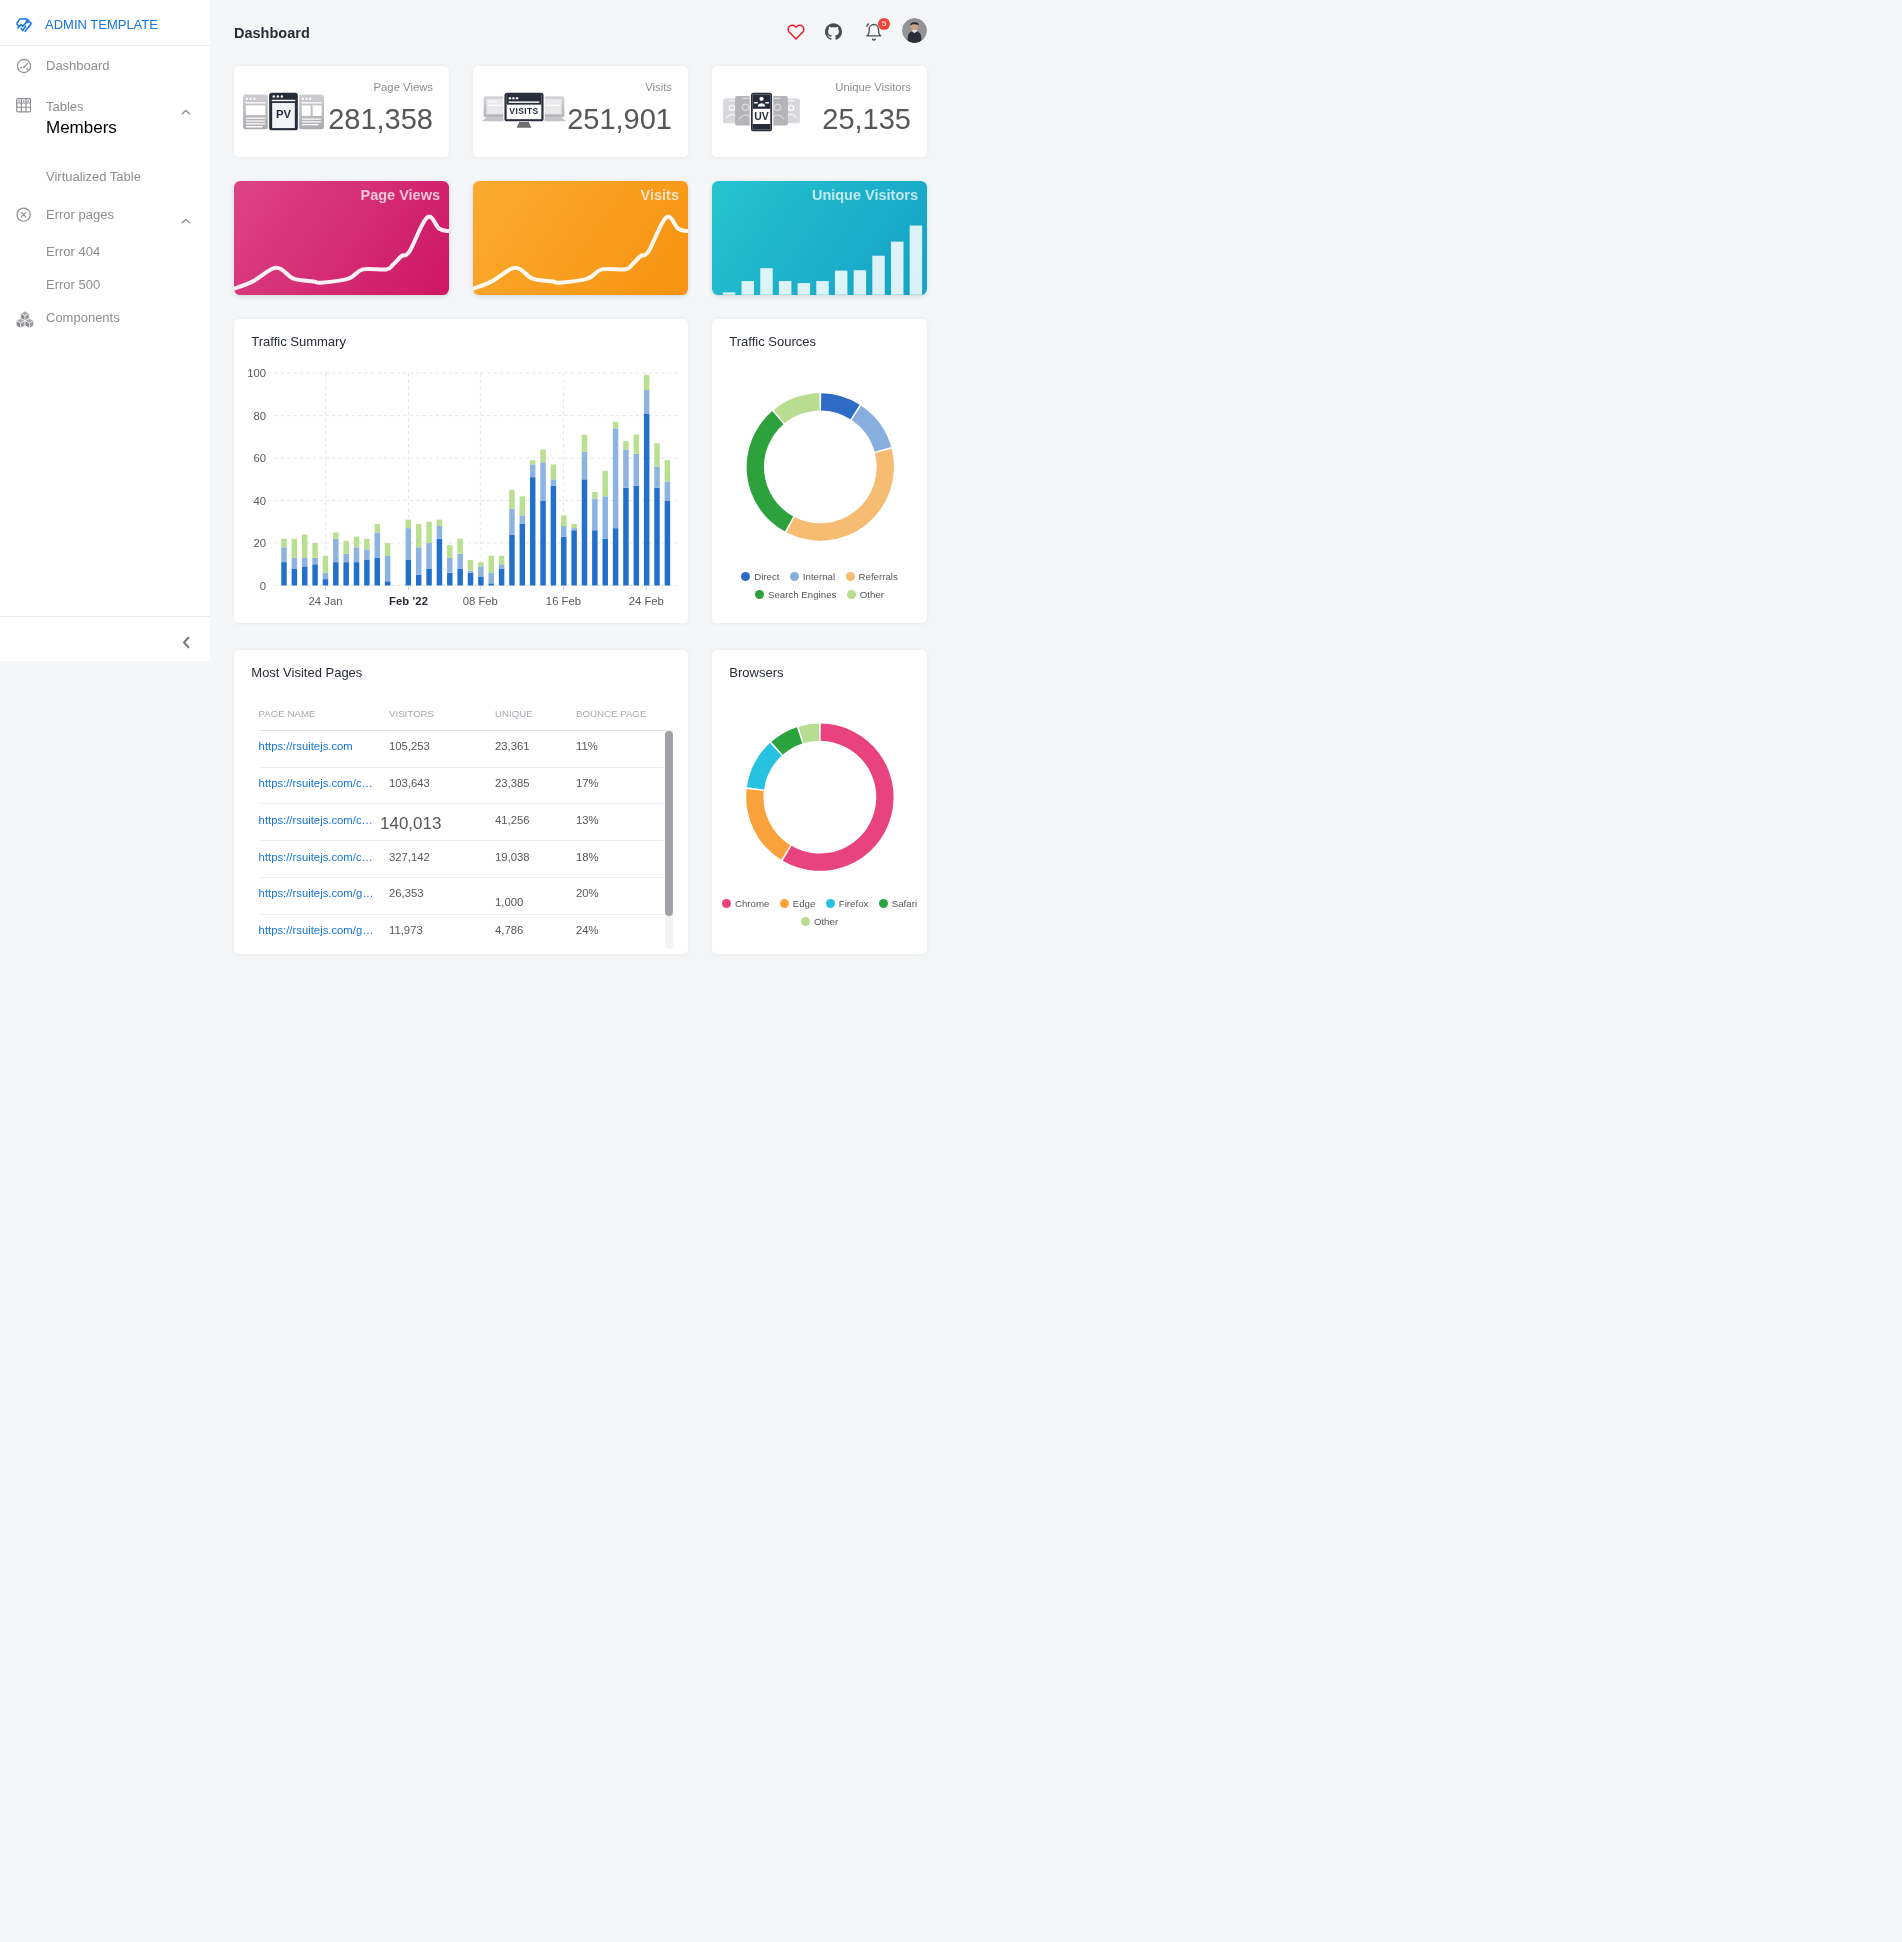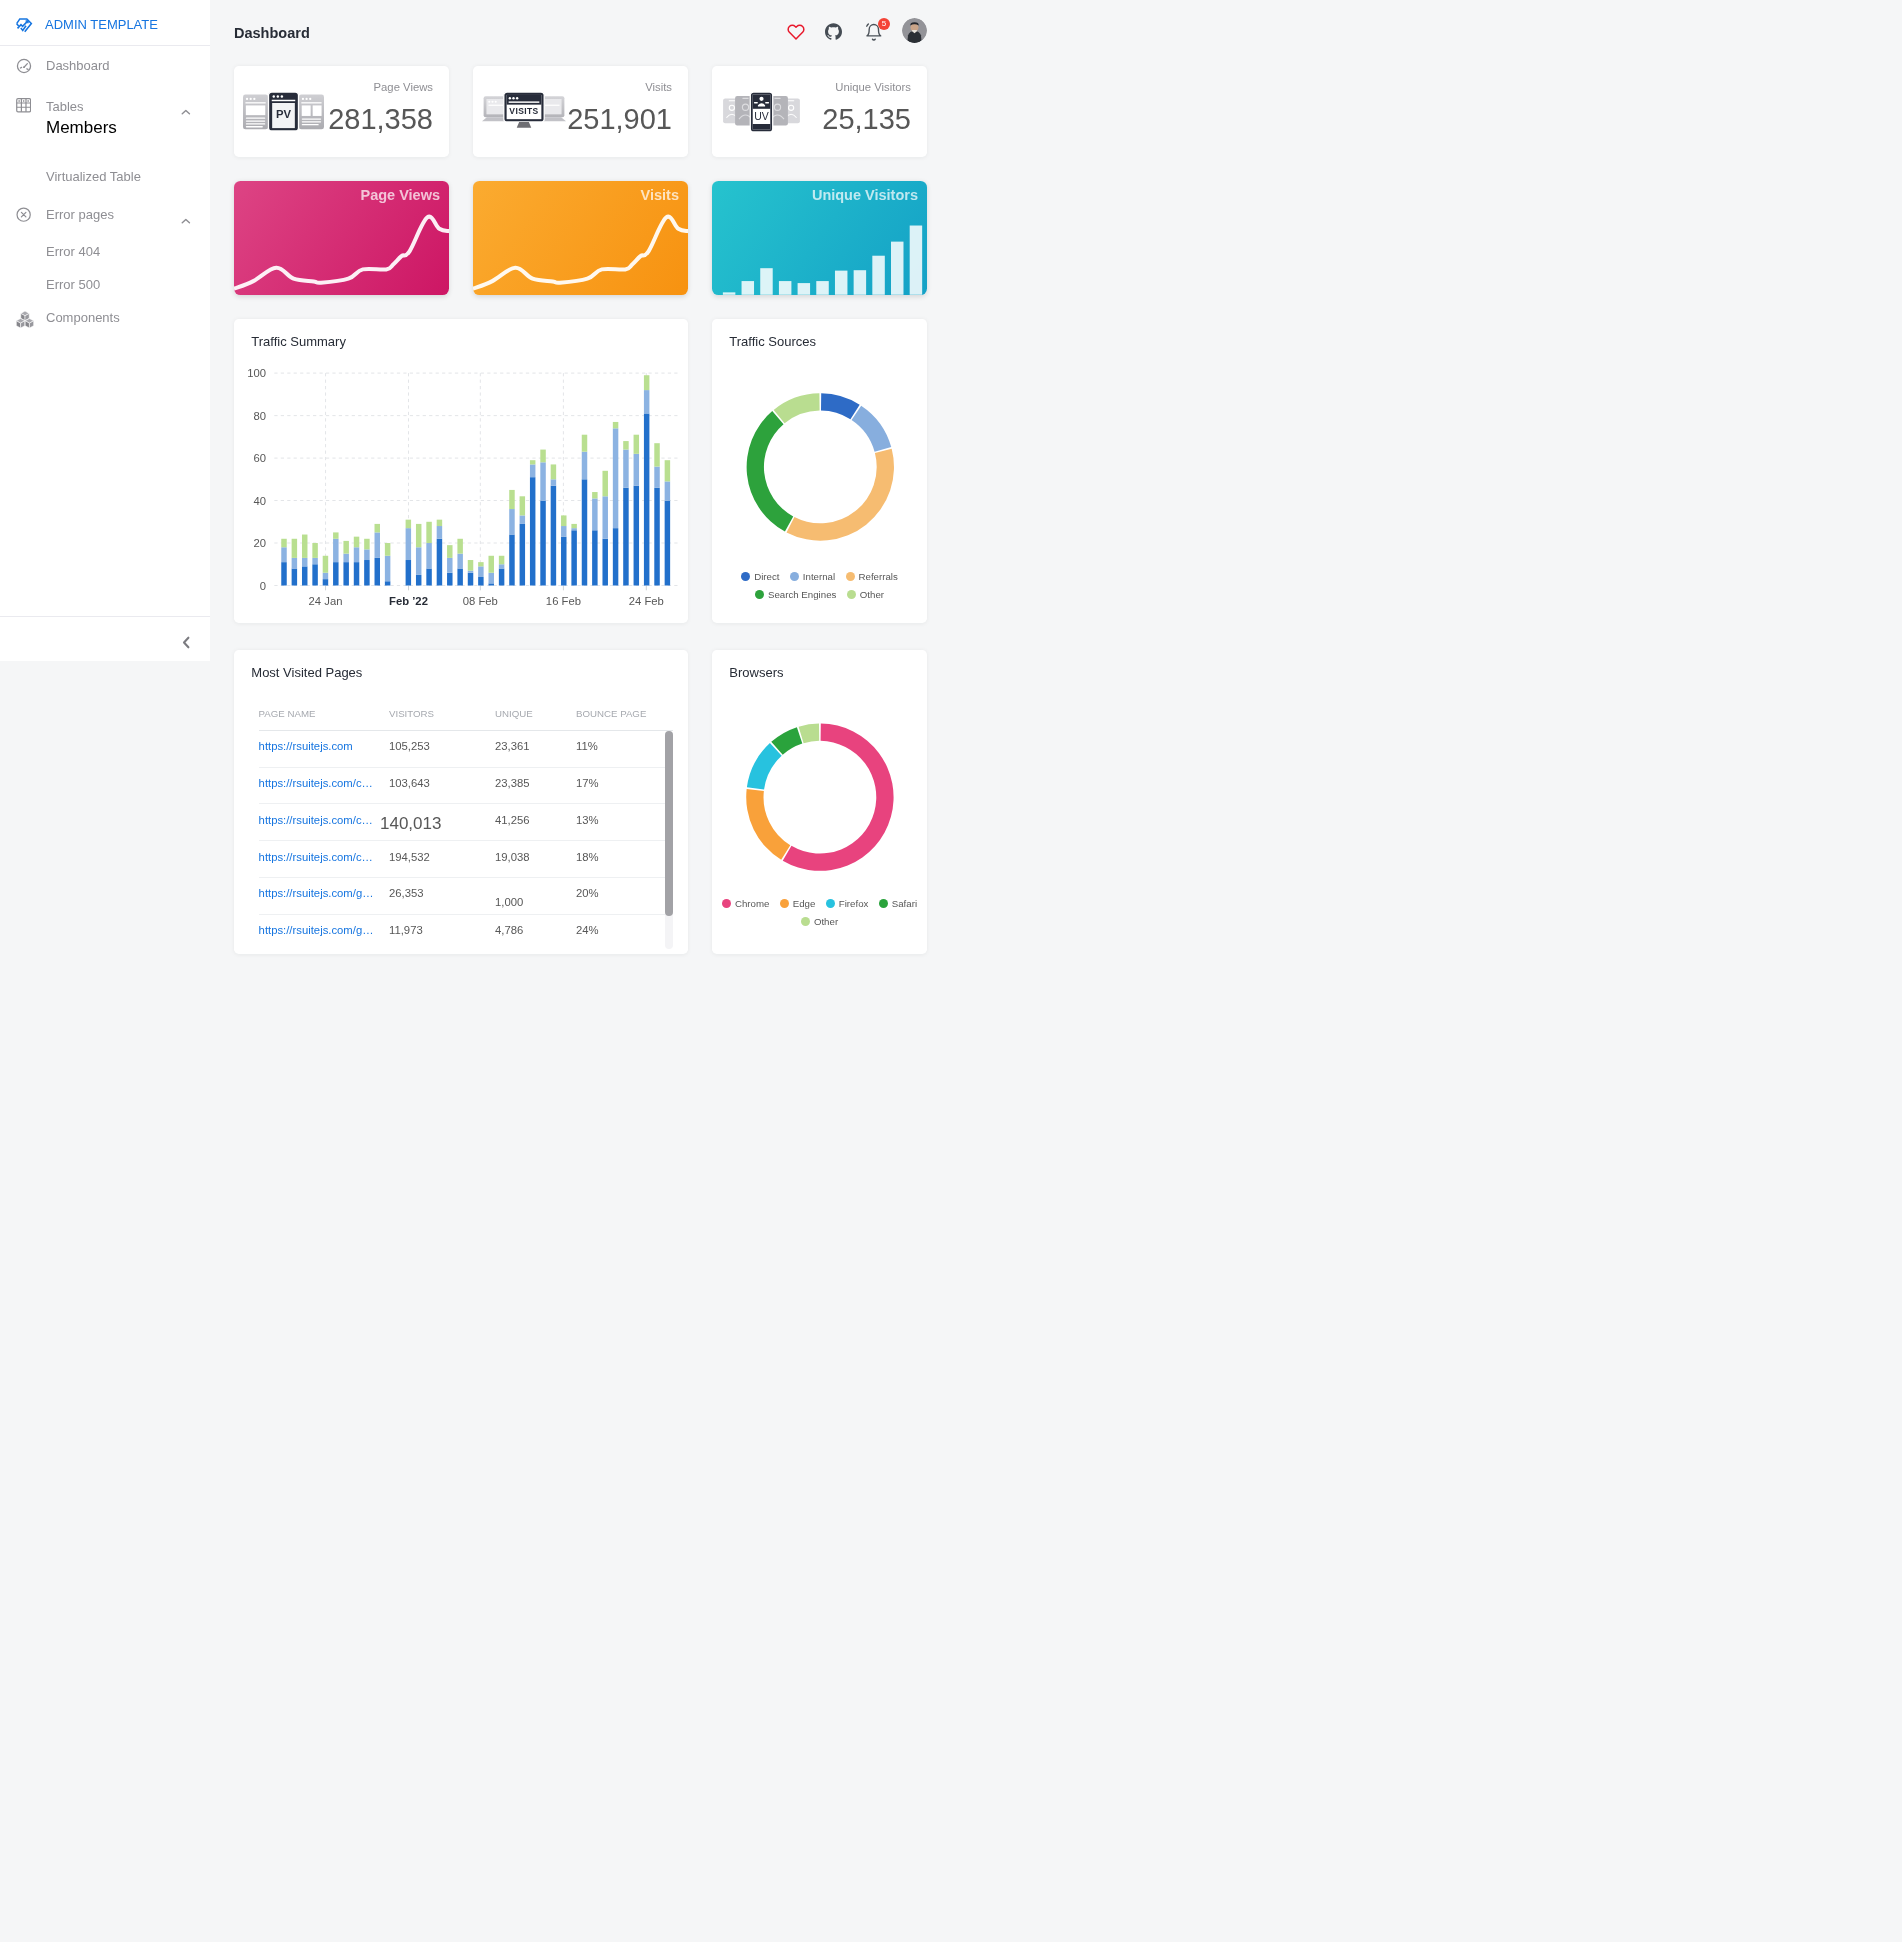--- a/index.html
+++ b/index.html
@@ -186,21 +186,21 @@
         <path d="M61.86 33.86 Q70.0 23.5 78.14 33.86" fill="none" stroke="#dcdcdf" stroke-width="1.4"></path>
 <rect x="36" y="0" width="28" height="50" rx="4" fill="#272c3a" stroke="#ffffff" stroke-width="1.6"></rect>
 <rect x="39" y="3" width="22" height="44" fill="#fff"></rect>
 <rect x="39" y="3" width="22" height="18" fill="#272c3a"></rect>
 <circle cx="50" cy="8.5" r="2.6" fill="#fff"></circle>
 <path d="M45.5 16.5 Q50 11.5 54.5 16.5 L54.5 18 L45.5 18 Z" fill="#fff"></path>
 <rect x="40.5" y="12.5" width="5" height="1.8" rx="0.9" fill="#fff"></rect>
 <rect x="54.5" y="12.5" width="5" height="1.8" rx="0.9" fill="#fff"></rect>
 <rect x="39" y="40" width="22" height="7" fill="#272c3a"></rect>
 </svg></div>
-<div style="position:absolute;left:9px;top:44px;width:81px;text-align:center;font-size:10.5px;font-weight:normal;line-height:13.7px;color:#272c3a">UV</div>
+<div style="position:absolute;left:9px;top:44px;width:81px;text-align:center;font-size:10.5px;font-weight:bold;line-height:13.7px;color:#272c3a">UV</div>
 <div style="position:absolute;right:16px;top:15.3px;font-size:11.3px;color:#8e8e93">Unique Visitors</div>
 <div style="position:absolute;right:16px;top:34px;font-size:29px;line-height:39px;color:#575757">25,135</div>
 </div>
 
 <div style="position:absolute;left:234px;top:181px;width:215px;height:114px;border-radius:6.4px;background:linear-gradient(125deg, #dd4484, #cd1664);box-shadow:0 1.6px 4.8px rgba(0,0,0,0.12)">
 <svg width="215" height="114" viewBox="0 0 267 141" style="position:absolute;left:0;top:0;border-radius:6.4px">
       <path d="M0.0,133.5 C4.3,131.8 14.6,128.7 24.0,124.0 C33.5,119.3 43.5,108.0 52.5,107.5 C61.5,107.0 65.6,117.9 74.0,121.0 C82.4,124.1 92.9,123.6 99.0,124.5 C105.1,125.4 100.3,126.6 108.0,126.0 C115.7,125.4 132.6,124.0 142.0,121.0 C151.4,118.0 151.5,111.6 160.0,109.5 C168.5,107.4 182.2,110.7 189.0,109.5 C195.8,108.3 194.6,106.0 198.0,103.0 C201.4,100.0 204.4,95.9 208.0,93.0 C211.6,90.1 212.2,95.6 218.0,87.0 C223.8,78.4 233.3,50.0 240.0,45.0 C246.7,40.0 250.1,55.9 255.0,59.0 C259.9,62.1 264.8,61.5 267.0,62.0 " fill="none" stroke="rgba(255,255,255,0.93)" stroke-width="5" stroke-linecap="round" stroke-linejoin="round"></path>
     </svg>
 <div style="position:absolute;right:9px;top:5.6px;font-size:14.5px;font-weight:bold;line-height:16px;color:rgba(255,255,255,0.72)">Page Views</div>
 </div>
@@ -402,21 +402,21 @@
     <div style="position:absolute;left:155px;top:127px;font-size:11.3px;color:#575757">103,643</div>
     <div style="position:absolute;left:261px;top:127px;font-size:11.3px;color:#575757">23,385</div>
     <div style="position:absolute;left:342px;top:127px;font-size:11.3px;color:#575757">17%</div>
     <div style="position:absolute;left:24.6px;right:15.3px;top:153px;height:0.8px;background:#eef0f2"></div>
     <div style="position:absolute;left:24.6px;top:164px;font-size:11.3px;color:#1675e0">https://rsuitejs.com/c…</div>
     <div style="position:absolute;left:146px;top:164px;font-size:17px;color:#575757">140,013</div>
     <div style="position:absolute;left:261px;top:164px;font-size:11.3px;color:#575757">41,256</div>
     <div style="position:absolute;left:342px;top:164px;font-size:11.3px;color:#575757">13%</div>
     <div style="position:absolute;left:24.6px;right:15.3px;top:190px;height:0.8px;background:#eef0f2"></div>
     <div style="position:absolute;left:24.6px;top:201px;font-size:11.3px;color:#1675e0">https://rsuitejs.com/c…</div>
-    <div style="position:absolute;left:155px;top:201px;font-size:11.3px;color:#575757">194,532</div>
+    <div style="position:absolute;left:155px;top:201px;font-size:11.3px;color:#575757">327,142</div>
     <div style="position:absolute;left:261px;top:201px;font-size:11.3px;color:#575757">19,038</div>
     <div style="position:absolute;left:342px;top:201px;font-size:11.3px;color:#575757">18%</div>
     <div style="position:absolute;left:24.6px;right:15.3px;top:227px;height:0.8px;background:#eef0f2"></div>
     <div style="position:absolute;left:24.6px;top:237px;font-size:11.3px;color:#1675e0">https://rsuitejs.com/g…</div>
     <div style="position:absolute;left:155px;top:237px;font-size:11.3px;color:#575757">26,353</div>
     <div style="position:absolute;left:261px;top:246px;font-size:11.3px;color:#575757">1,000</div>
     <div style="position:absolute;left:342px;top:237px;font-size:11.3px;color:#575757">20%</div>
     <div style="position:absolute;left:24.6px;right:15.3px;top:264px;height:0.8px;background:#eef0f2"></div>
     <div style="position:absolute;left:24.6px;top:274px;font-size:11.3px;color:#1675e0">https://rsuitejs.com/g…</div>
     <div style="position:absolute;left:155px;top:274px;font-size:11.3px;color:#575757">11,973</div>

